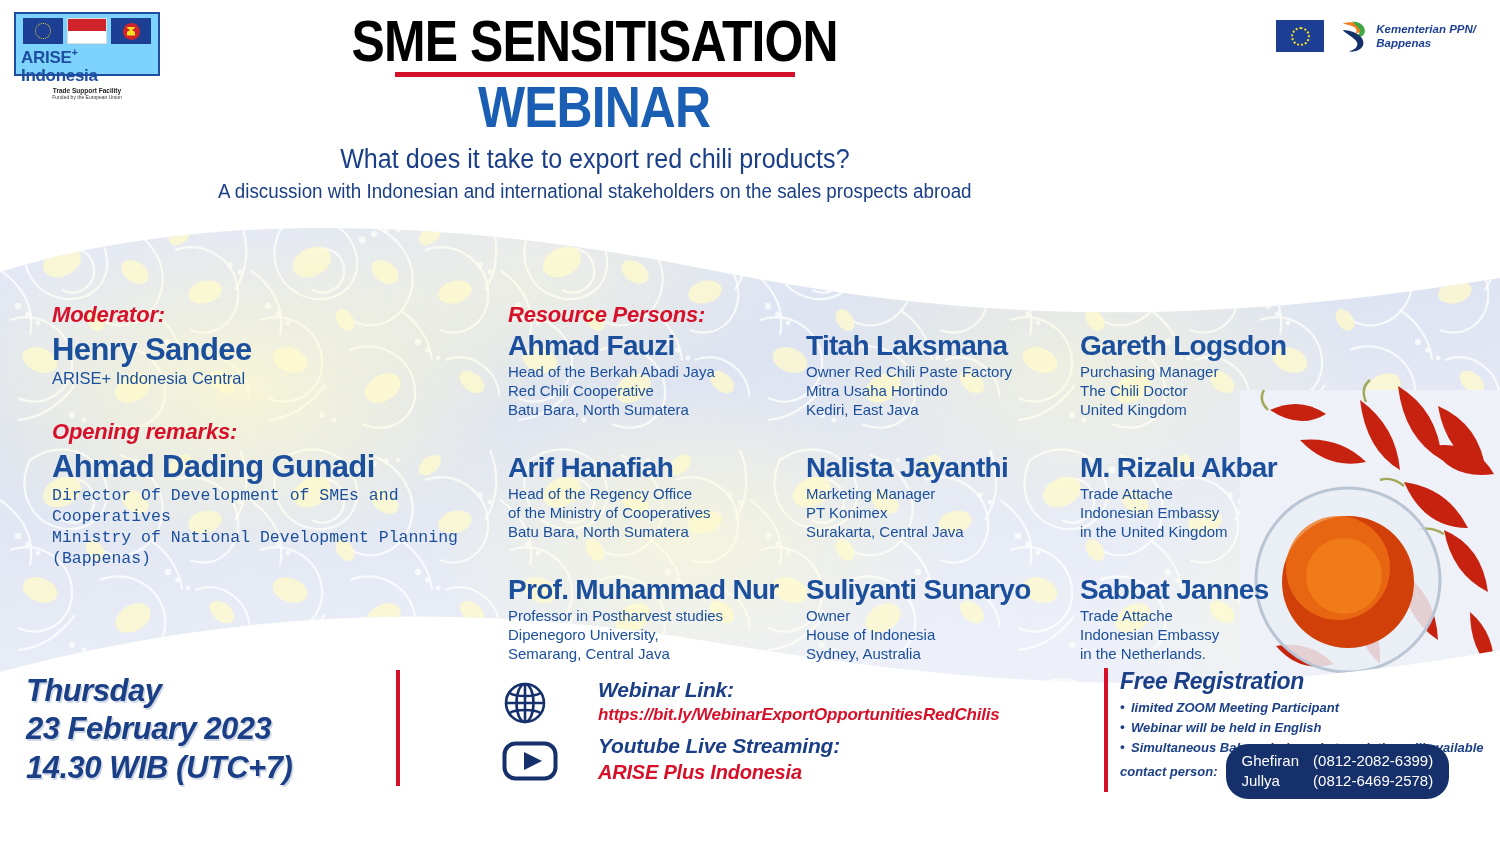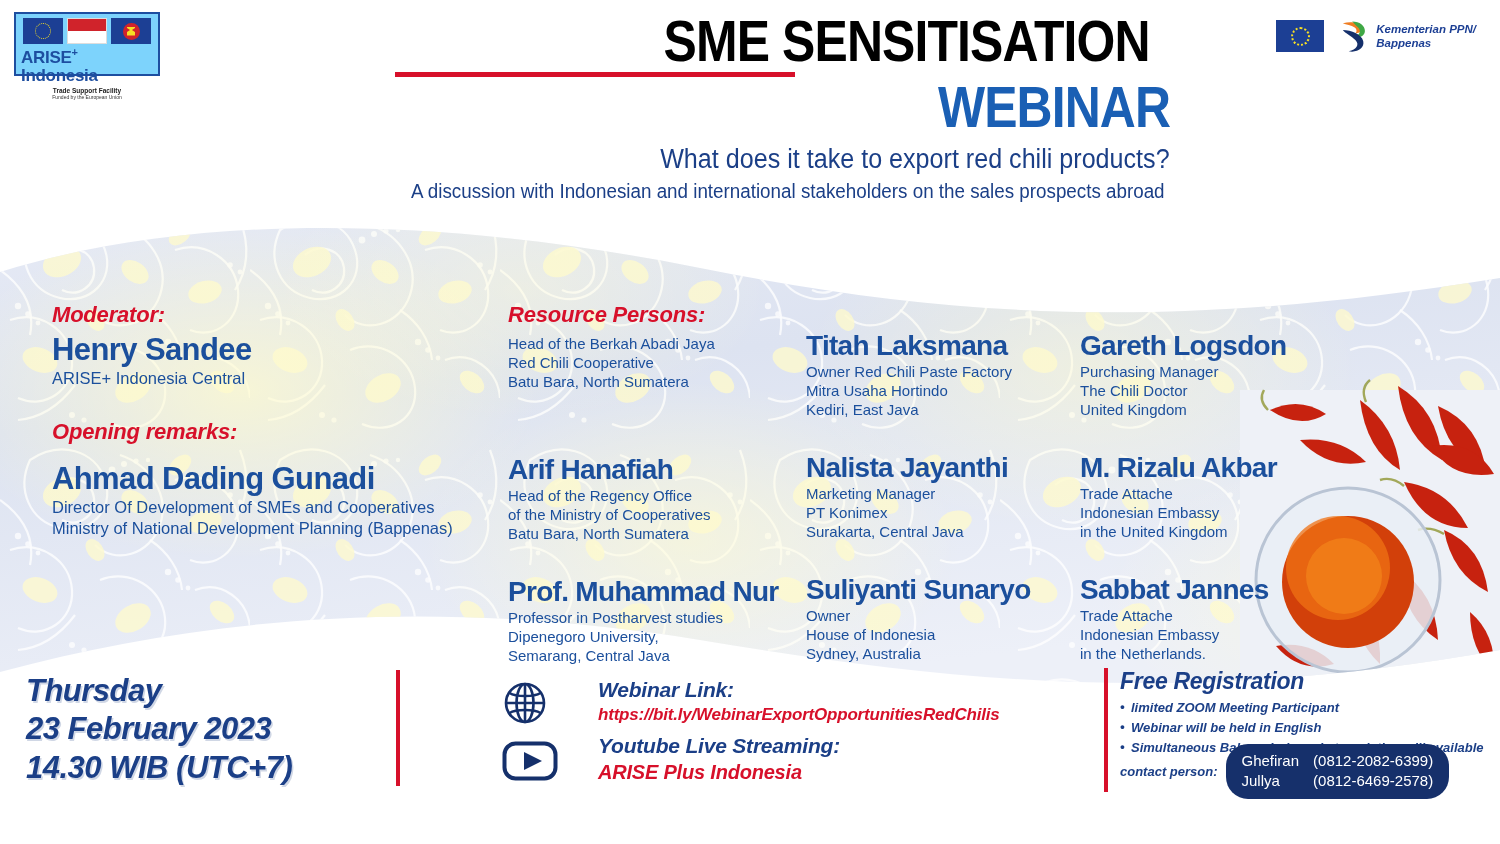--- a/index.html
+++ b/index.html
@@ -74,21 +74,21 @@
   .bappenas { display: flex; align-items: center; gap: 6px; }
   .bappenas-mark { width: 34px; height: 36px; }
   .bappenas-text {
     font-size: 11.5px; font-weight: bold; font-style: italic;
     color: #1c3f94; line-height: 1.25;
   }
 
   
   .title-block {
     position: absolute; top: 12px; left: 0; width: 1189px;
-    text-align: right;
+    text-align: center;
   }
   .t-sme {
     font-family: "Liberation Sans Narrow","Liberation Sans",sans-serif;
     font-size: 58px; font-weight: bold; color: #000;
     letter-spacing: -1px; line-height: 1.0;
     transform: scaleX(0.86); display: inline-block;
   }
   .t-rule {
     width: 400px; height: 5px; background: #d7102a;
     margin: 2px auto 1px auto;
@@ -124,22 +124,22 @@
   .p-name {
     color: #1b4f9c; font-weight: bold; letter-spacing: -0.6px;
     line-height: 1.0;
   }
   .p-role { color: #1b4f9c; line-height: 1.28; }
 
   .col-left { position: absolute; left: 52px; top: 92px; width: 430px; }
   .col-left .n1 { font-size: 31px; margin-top: 6px; }
   .col-left .r1 { font-size: 16.5px; margin-top: 3px; }
   .col-left .lbl2 { margin-top: 30px; display: block; }
-  .col-left .n2 { font-size: 31px; margin-top: 18px; }
-  .col-left .r2 { font-size: 16.5px; margin-top: 3px; }
+  .col-left .n2 { font-size: 31px; margin-top: 6px; }
+  .col-left .r2 { font-size: 16.5px; margin-top: 3px; font-family: Liberation Mono, monospace; }
 
   .rp-header { position: absolute; left: 508px; top: 92px; }
   .rp-cols { position: absolute; left: 0; top: 122px; width: 1500px; }
   .rp-col { position: absolute; top: 0; }
   .rp-col.c1 { left: 508px; width: 290px; }
   .rp-col.c2 { left: 806px; width: 248px; }
   .rp-col.c3 { left: 1080px; width: 232px; }
   .rp-item { margin-bottom: 22px; }
   .rp-item .nm { font-size: 28px; letter-spacing: -0.7px; }
   .rp-item .rl { font-size: 15px; margin-top: 2px; }
@@ -387,20 +387,21 @@
   </div>
 
   <div class="rp-header">
     <span class="lbl-red">Resource Persons:</span>
   </div>
 
   <div class="rp-cols">
 
     <div class="rp-col c1">
       <div class="rp-item">
+        <div class="p-name nm">Ahmad Fauzi</div>
         <div class="p-role rl">
           <div>Head of the Berkah Abadi Jaya</div>
           <div>Red Chili Cooperative</div>
           <div>Batu Bara, North Sumatera</div>
         </div>
       </div>
       <div class="rp-item">
         <div class="p-name nm">Arif Hanafiah</div>
         <div class="p-role rl">
           <div>Head of the Regency Office</div>

